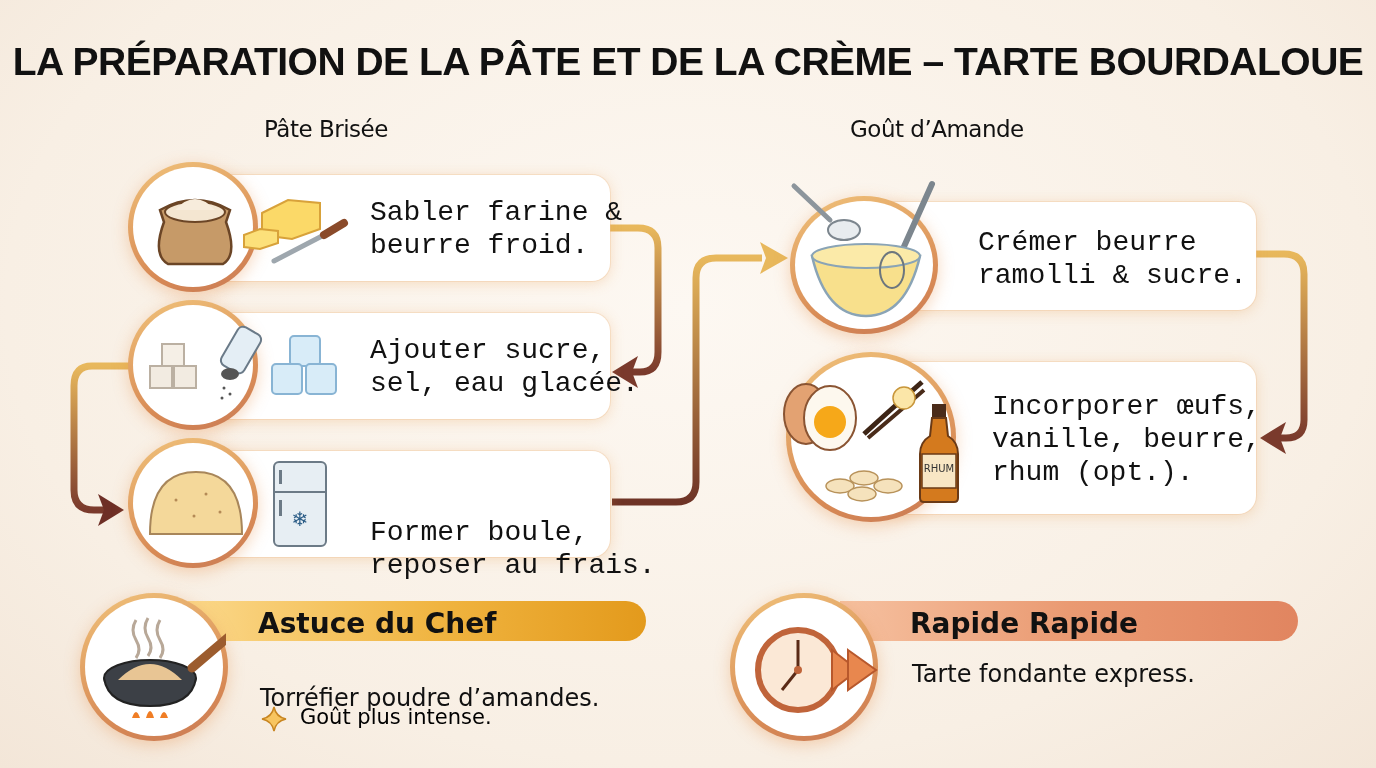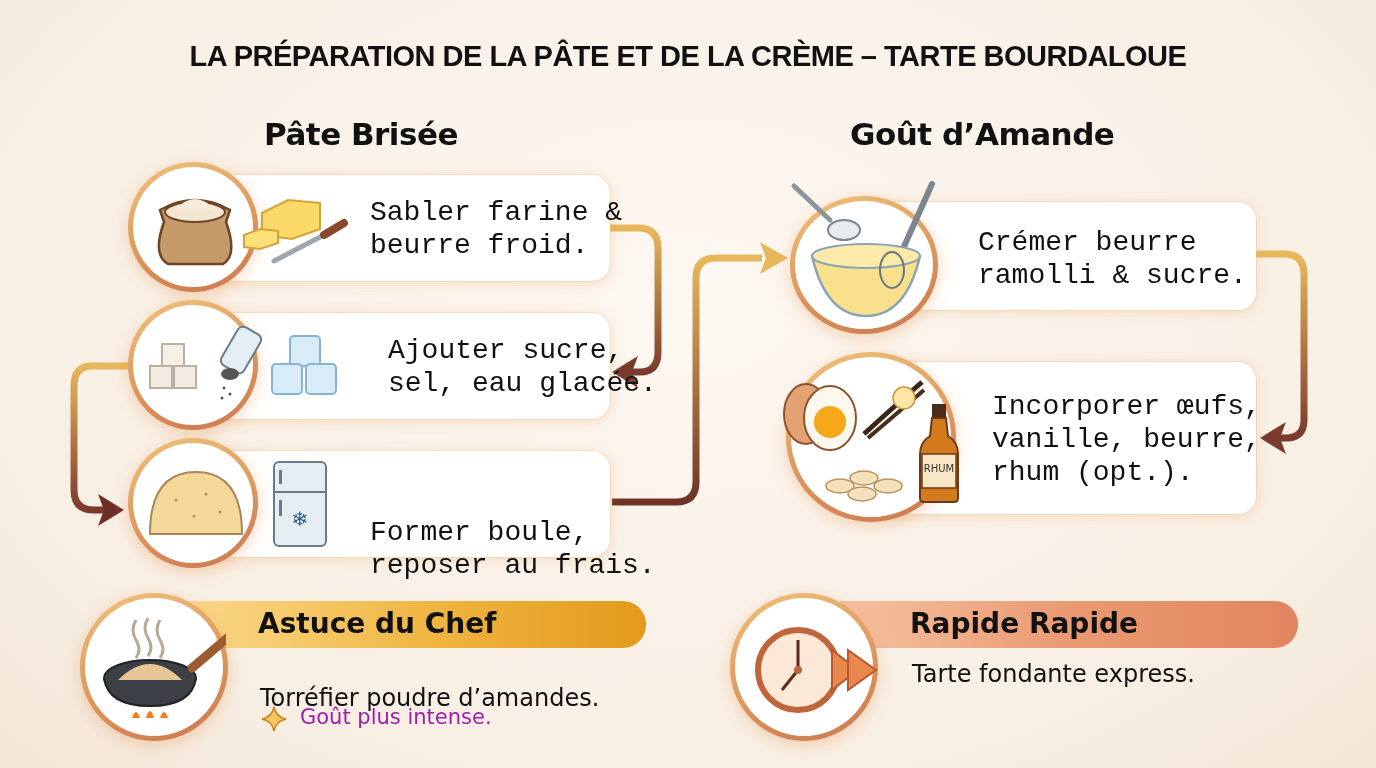--- a/index.html
+++ b/index.html
@@ -5,52 +5,52 @@
   * { box-sizing: border-box; margin: 0; padding: 0; }
   html, body { width: 1376px; height: 768px; overflow: hidden; }
   body {
     position: relative;
     font-family: "DejaVu Sans", sans-serif;
     background: radial-gradient(ellipse at 50% 40%, #fdf8f2 0%, #f8efe4 70%, #f3e6d8 100%);
     color: #111;
   }
   .title {
     position: absolute; left: 0; top: 40px; width: 1376px;
-    text-align: center; font-weight: bold; font-size: 29px;
+    text-align: center; font-weight: bold; font-size: 39px;
     letter-spacing: -0.5px; color: #111;
     font-family: "Liberation Sans", sans-serif;
   }
   .section-title {
-    position: absolute; font-weight: bold; font-size: 31px;
+    position: absolute; font-weight: normal; font-size: 23px;
     font-family: "DejaVu Sans", sans-serif; letter-spacing: -0.5px;
   }
   .card {
     position: absolute; background: #fff; border-radius: 18px;
     box-shadow: 0 2px 14px rgba(230,150,70,0.28), 0 0 0 1px rgba(240,200,160,0.35);
   }
   .card-text {
     position: absolute; font-size: 28px; line-height: 33px; color: #111;
     font-family: Liberation Mono, monospace; white-space: pre-line;
   }
   .circle {
     position: absolute; border-radius: 50%; background: #fff;
     border: 5px solid transparent;
     background-image: linear-gradient(#fff,#fff), linear-gradient(160deg, #f0c27a, #d88a55 70%, #c97a55);
     background-origin: border-box; background-clip: padding-box, border-box;
     box-shadow: 0 4px 16px rgba(230,140,70,0.35);
   }
   .banner {
-    position: absolute; height: 47px; border-radius: 0 23px 23px 0;
+    position: absolute; height: 40px; border-radius: 0 23px 23px 0;
     font-weight: bold; font-size: 28px; line-height: 46px; padding-left: 70px;
     font-family: "DejaVu Sans", sans-serif;
   }
   .banner.gold { background: linear-gradient(90deg, #fbd88a 0%, #f0b440 55%, #e39a1c 100%); }
   .banner.rust { background: linear-gradient(90deg, #f6c1a0 0%, #ea9a72 50%, #e18560 100%); }
   .tip-text { position: absolute; font-size: 24px; font-family: "DejaVu Sans", sans-serif; }
-  .tip-sub { position: absolute; font-size: 21px; font-family: "DejaVu Sans", sans-serif; color: #a21caf; }
+  .tip-sub { position: absolute; font-size: 21px; font-family: "DejaVu Sans", sans-serif; color: #000000; }
   svg.flow { position: absolute; left: 0; top: 0; width: 1376px; height: 768px; pointer-events: none; }
   .icon { position: absolute; }
 </style>
 </head>
 <body>
 
 <div class="title">LA PRÉPARATION DE LA PÂTE ET DE LA CRÈME – TARTE BOURDALOUE</div>
 
 <svg class="flow" viewBox="0 0 1376 768">
   <defs>
@@ -108,21 +108,21 @@
   <ellipse cx="20" cy="52" rx="9" ry="6" fill="#555"></ellipse>
   <circle cx="14" cy="66" r="1.5" fill="#555"></circle>
     <circle cx="20" cy="72" r="1.5" fill="#555"></circle>
     <circle cx="12" cy="76" r="1.5" fill="#555"></circle>
 </svg>
 <svg class="icon" style="left:268px; top:334px;" width="76" height="70">
   <rect x="22" y="2" width="30" height="30" rx="4" fill="#d8ecf8" stroke="#88b4d4" stroke-width="2"></rect>
   <rect x="4" y="30" width="30" height="30" rx="4" fill="#d8ecf8" stroke="#88b4d4" stroke-width="2"></rect>
   <rect x="38" y="30" width="30" height="30" rx="4" fill="#d8ecf8" stroke="#88b4d4" stroke-width="2"></rect>
 </svg>
-<div class="card-text" style="left:370px; top:334px;margin-left:18px;">Ajouter sucre,
+<div class="card-text" style="left:370px; top:334px;">Ajouter sucre,
 sel, eau glacée.</div>
 
 <div class="card" style="left:200px; top:451px; width:410px; height:106px;"></div>
 <div class="circle" style="left:128px; top:438px; width:130px; height:130px;"></div>
 <svg class="icon" style="left:146px; top:466px;" width="100" height="76">
   <path d="M4 68 Q4 6 50 6 Q96 6 96 68 Z" fill="#f4d89a" stroke="#a8865a" stroke-width="2"></path>
   <circle cx="30" cy="34" r="1.5" fill="#b48a56"></circle>
     <circle cx="60" cy="28" r="1.5" fill="#b48a56"></circle>
     <circle cx="48" cy="50" r="1.5" fill="#b48a56"></circle>
     <circle cx="74" cy="46" r="1.5" fill="#b48a56"></circle>

